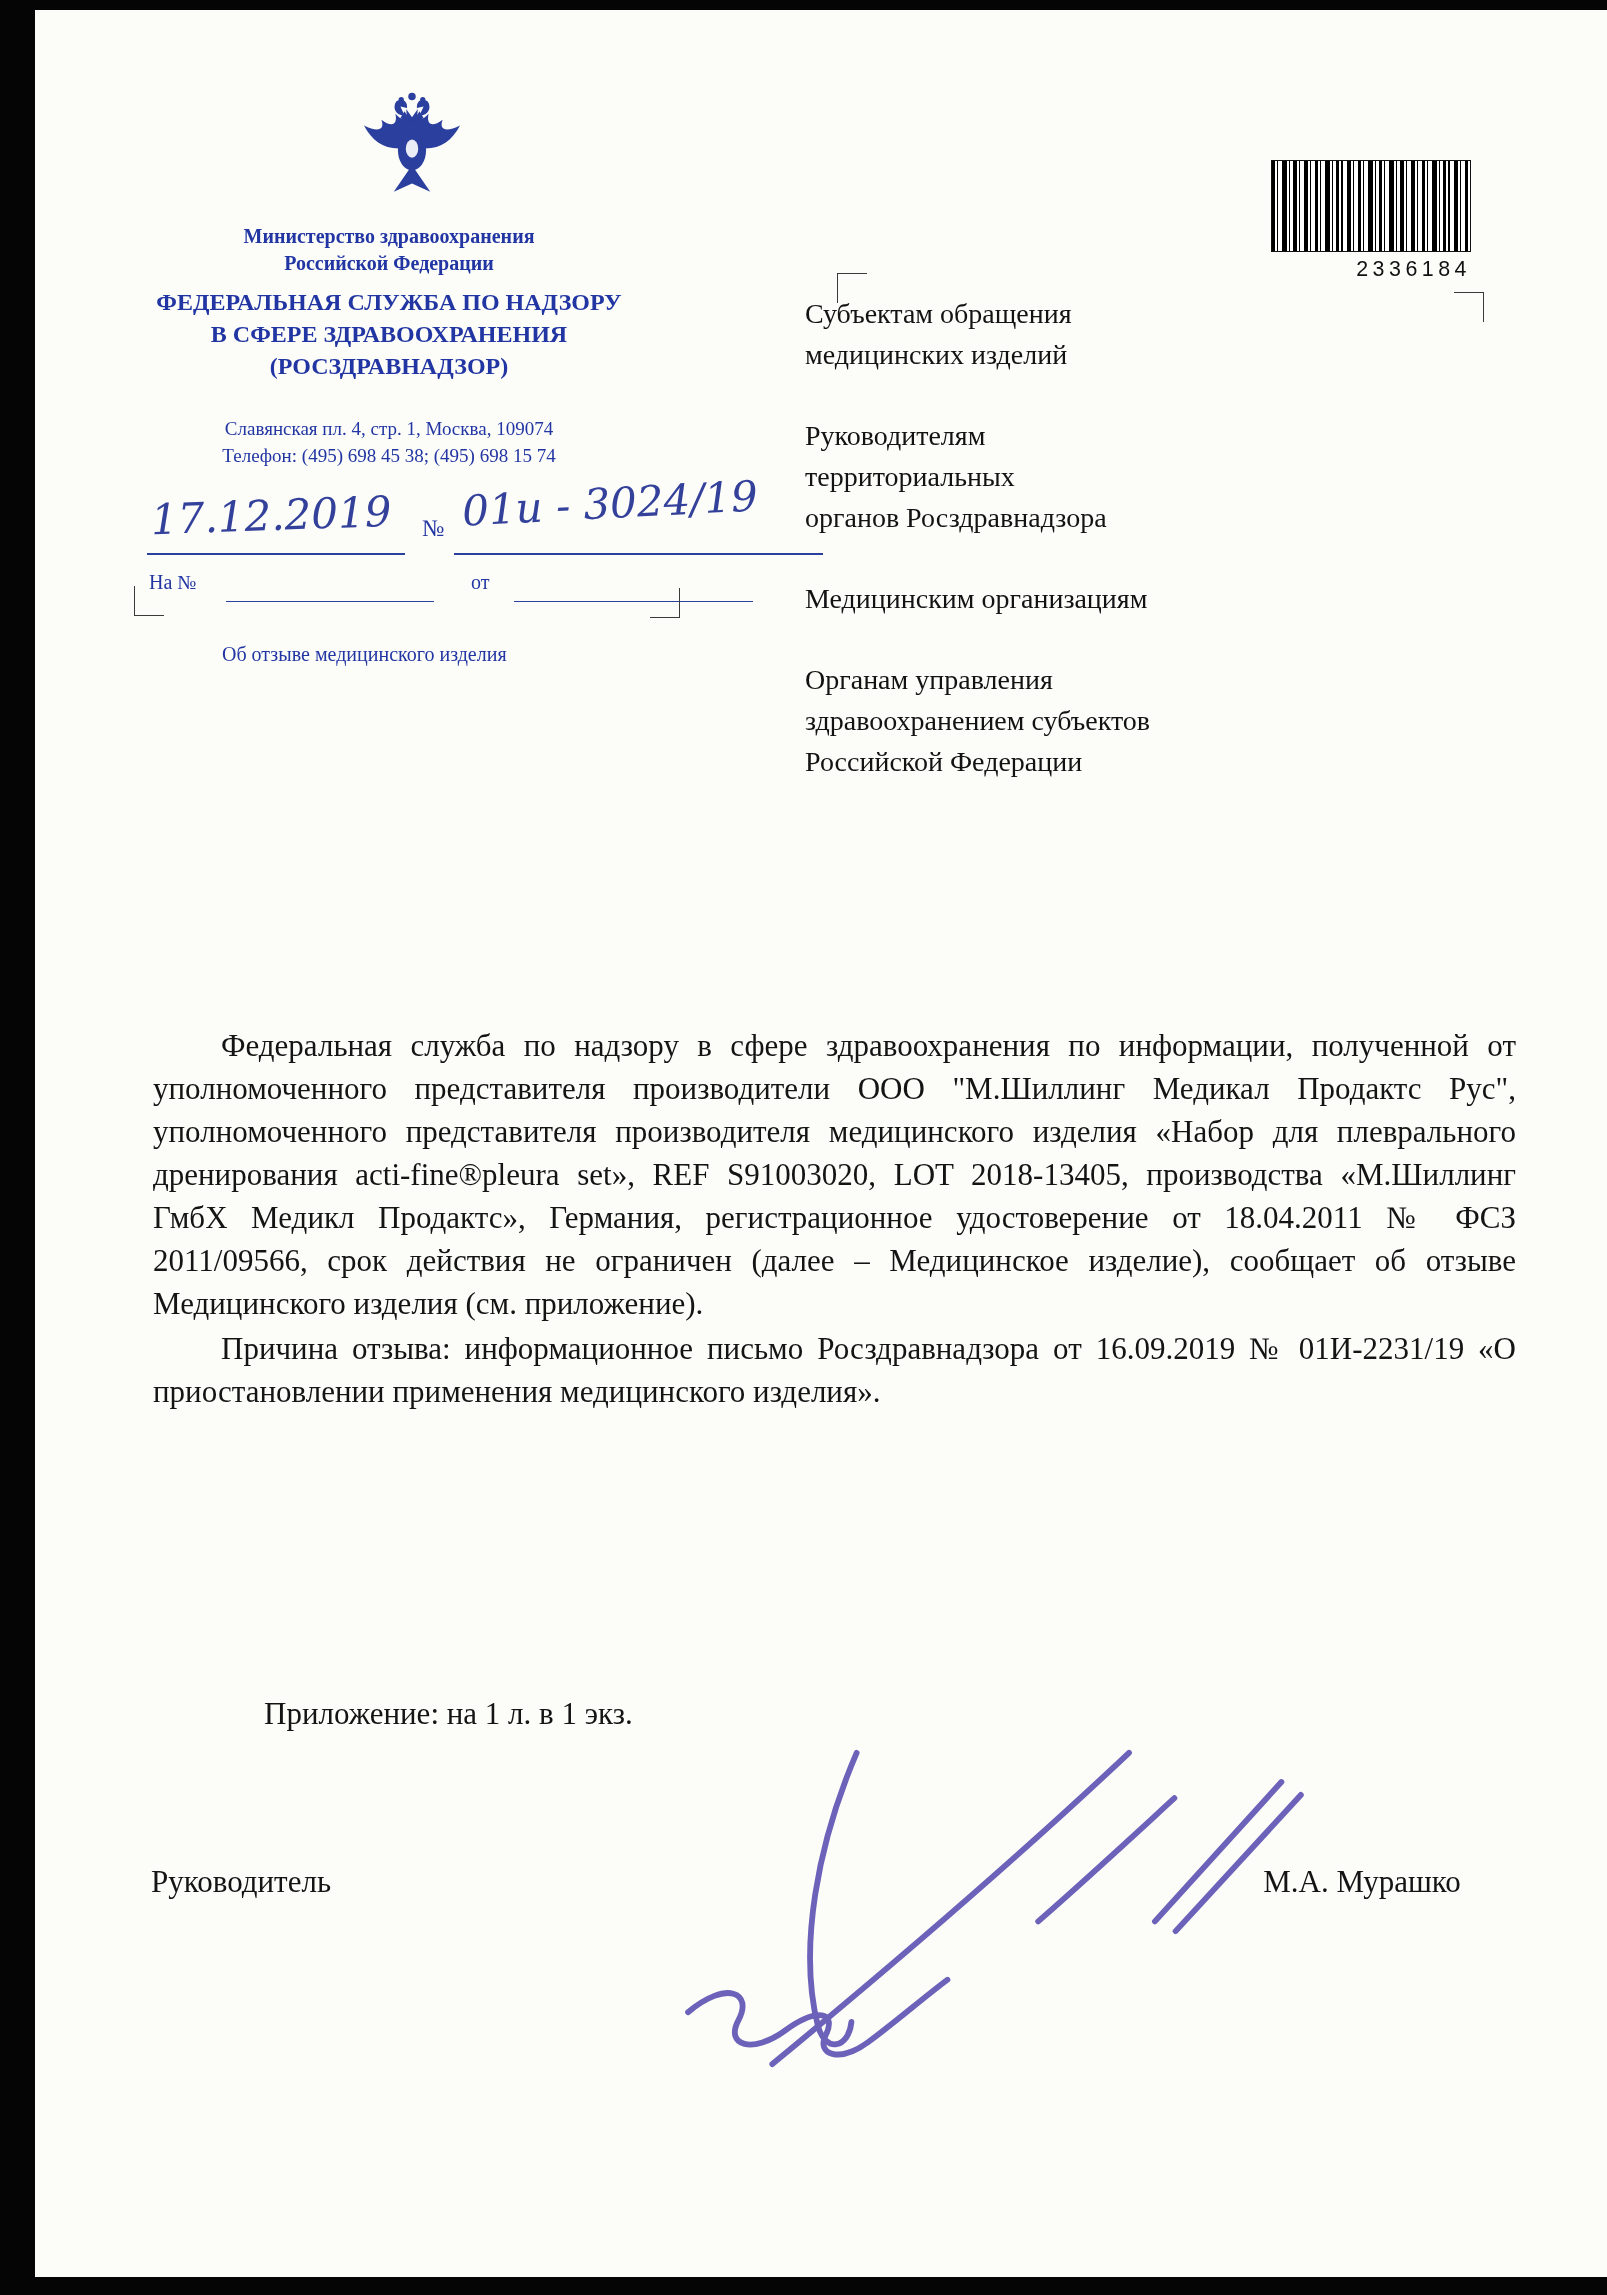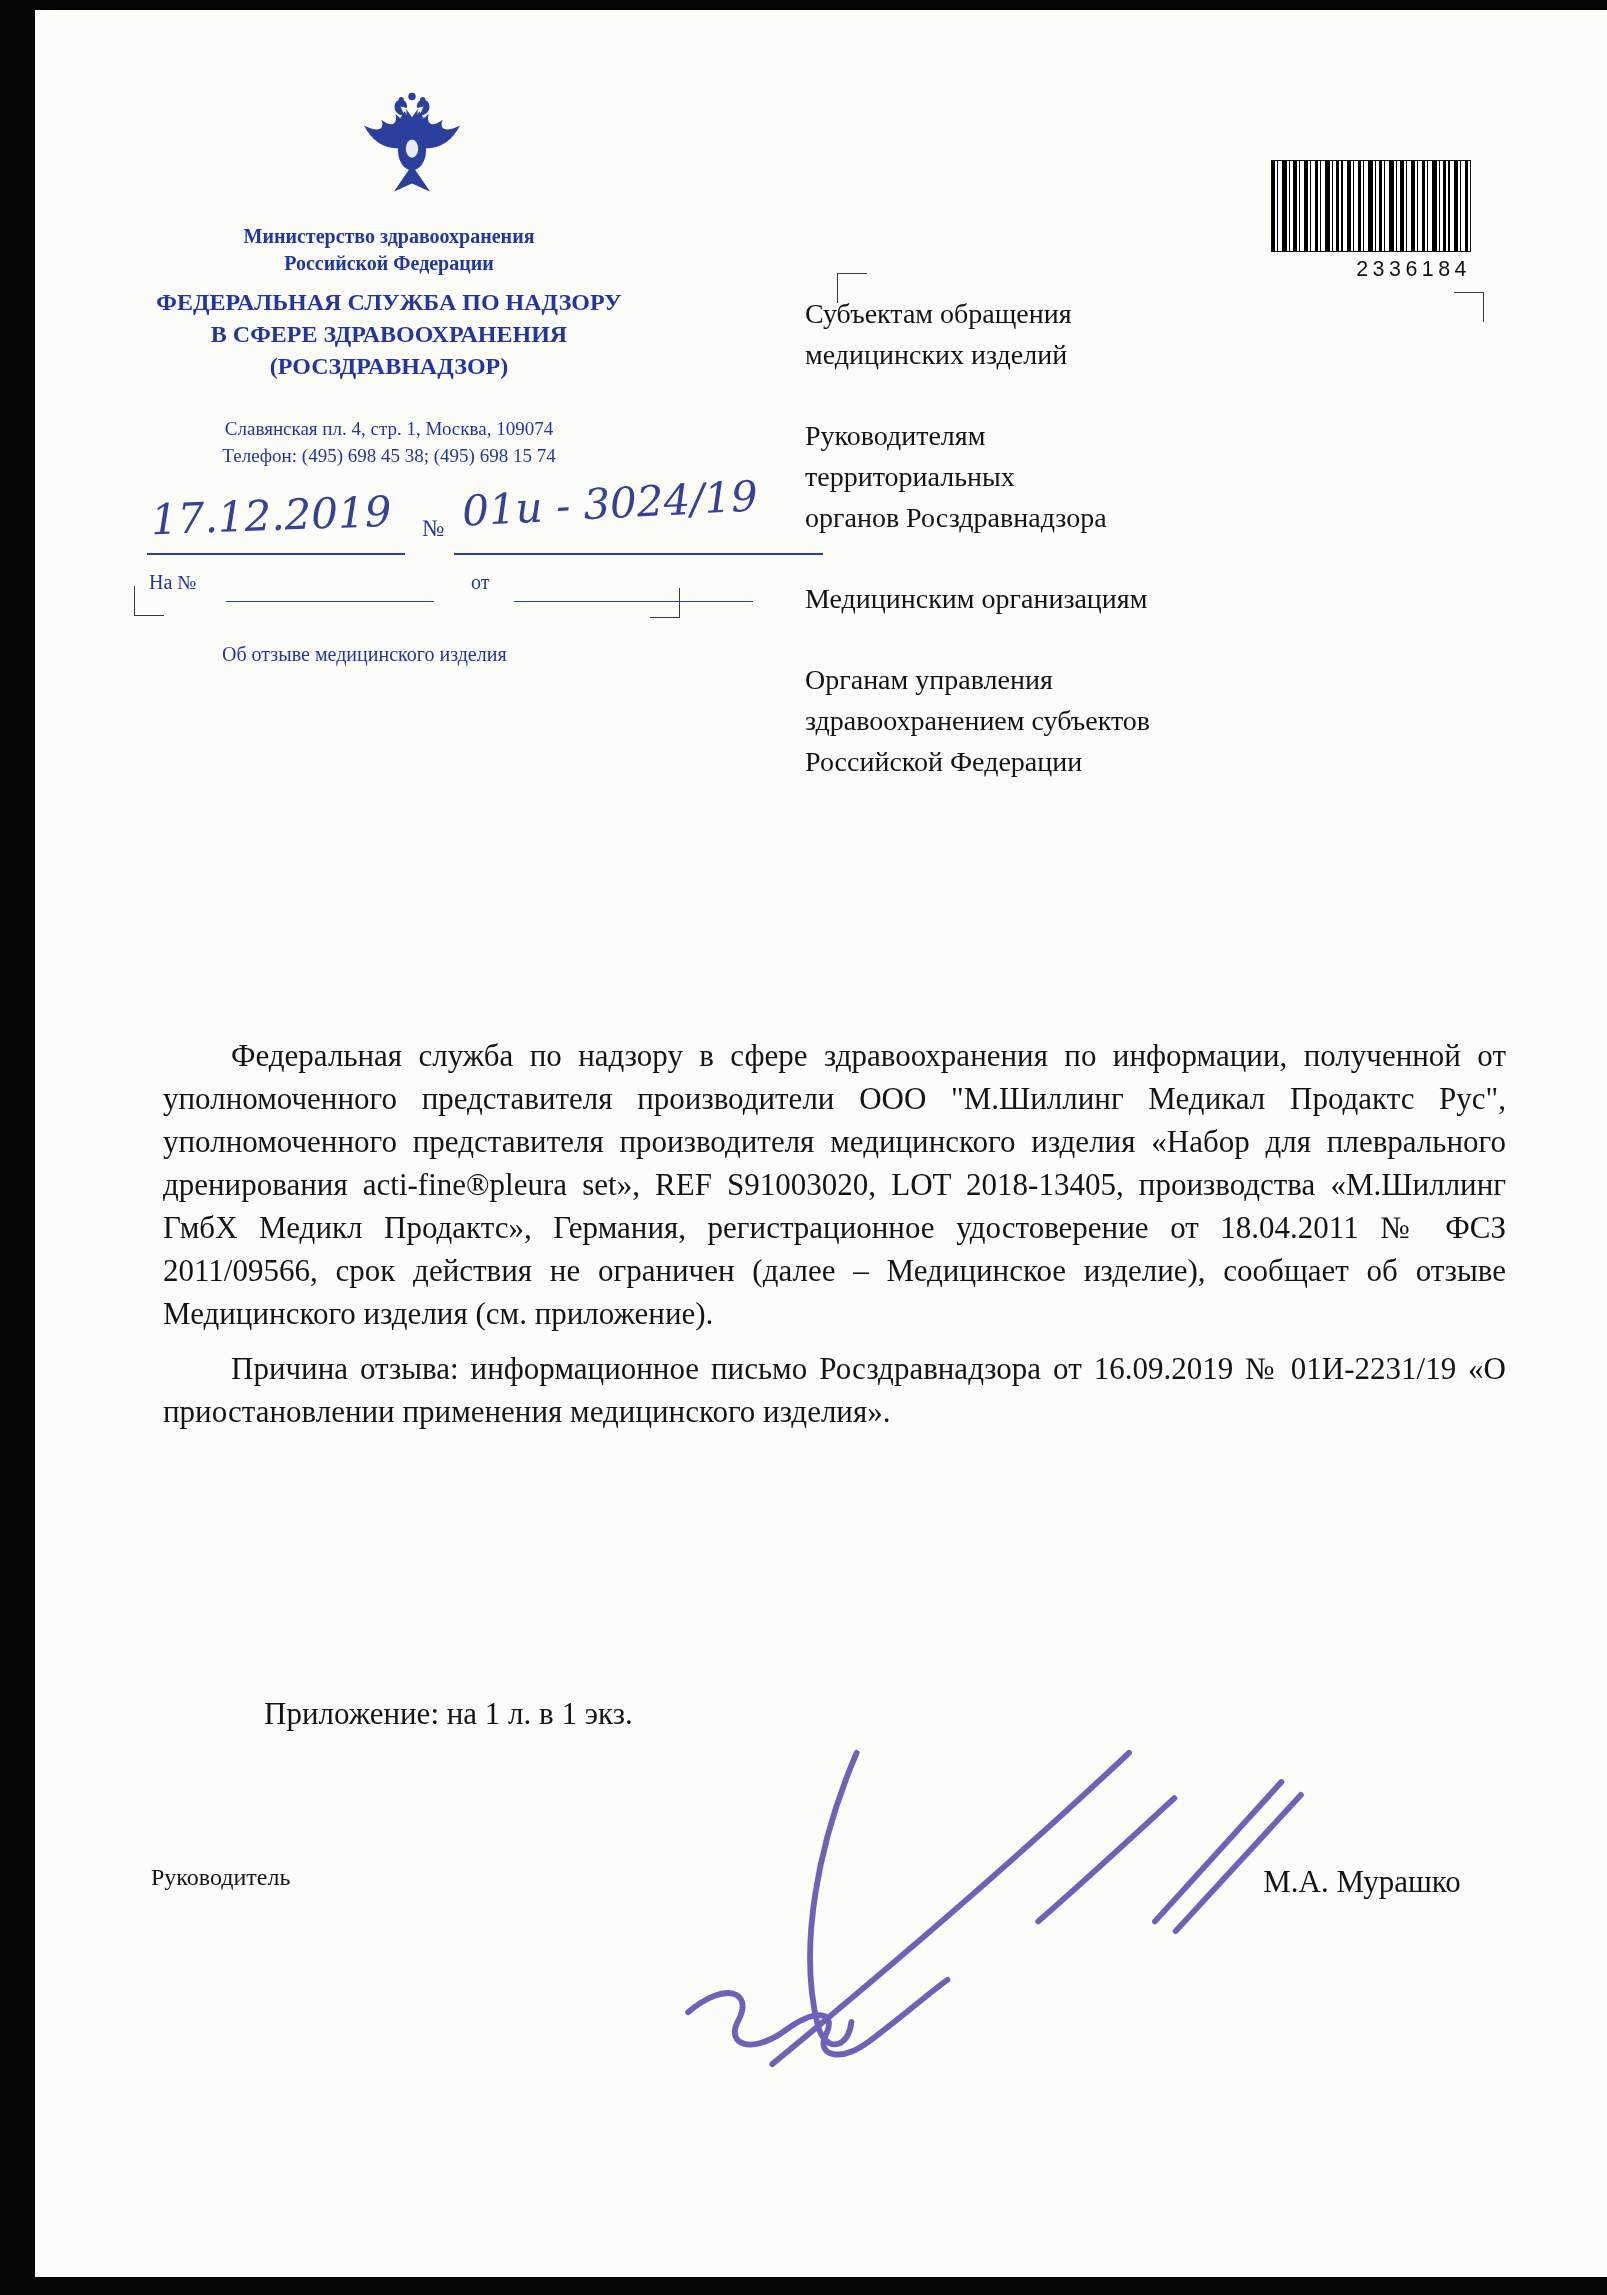--- a/index.html
+++ b/index.html
@@ -74,25 +74,25 @@
   }
   .barcode-number{left:1271px;top:257px;width:200px;text-align:right;
     font-family:"Liberation Sans", sans-serif;font-size:21.4px;letter-spacing:4.5px;color:#111}
 
   
   .addressees{left:805px;top:293px;width:714px;font-size:28px;line-height:41px;color:#131313;text-align:left}
   .addr-group{margin-bottom:40px}
 
   
   .body-text{left:151px;top:1022px;width:1367px;font-size:31px;line-height:43px;text-align:justify}
-  .body-text p{text-indent:68px;margin:12px}
+  .body-text p{text-indent:68px;margin:2px}
   .attachment{left:264px;top:1696px;font-size:31px}
 
   
-  .sig-title{left:151px;top:1864px;font-size:24px}
+  .sig-title{left:151px;top:1864px;font-size:31px}
   .sig-name{left:1207px;top:1864px;width:310px;text-align:center;font-size:31px}
   .signature-svg{left:493px;top:1675px;width:844px;height:415px}
 </style>
 </head>
 <body>
 
 <div class="page">
 
   <div class="abs edge edge-left"></div>
   <div class="abs edge edge-top"></div>

